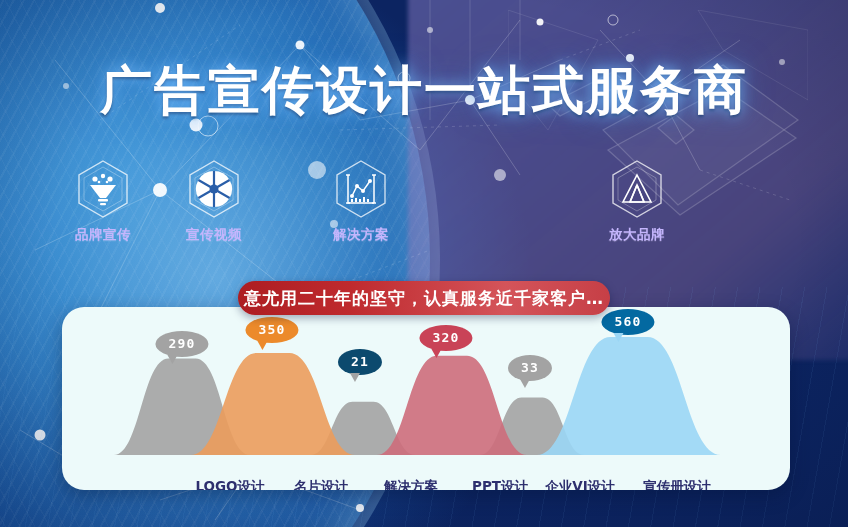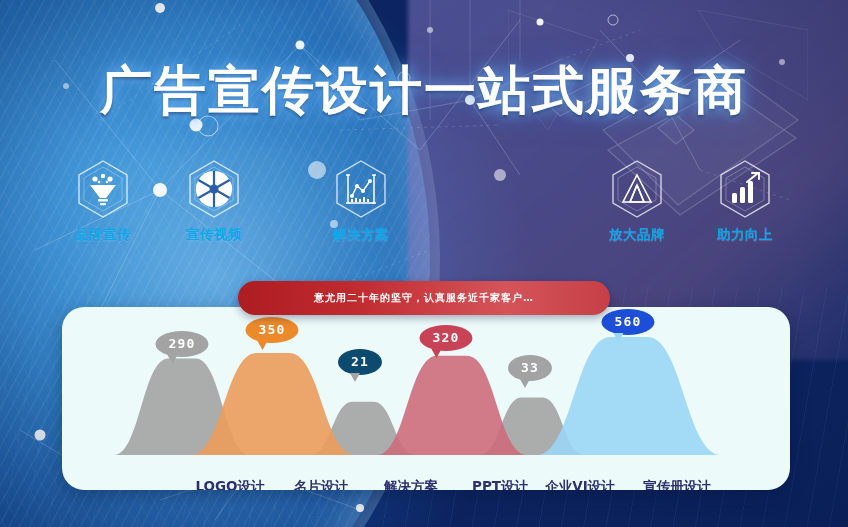--- a/index.html
+++ b/index.html
@@ -101,40 +101,40 @@
   }
   .hexwrap {
     position: relative;
     width: 62px; height: 62px;
     margin: 0 auto 6px auto;
   }
   .hexwrap svg { display:block; }
   .feature-label {
     font-size: 13.5px;
     font-weight: bold;
-    color: #0ea5e9;
+    color: #c4b5fd;
     letter-spacing: 0.5px;
     text-shadow: 0 1px 1px rgba(255,255,255,0.18);
     font-family: "DejaVu Sans", "Liberation Sans", sans-serif;
   }
 
   
   .pill {
     position: absolute;
     left: 238px; top: 281px;
     width: 372px; height: 34px;
     border-radius: 17px;
     background: linear-gradient(90deg, #ad1d22 0%, #bf2a2e 30%, #d4545a 72%, #c63f46 100%);
     box-shadow: 0 3px 8px rgba(10,20,60,0.35);
     display: flex; align-items: center; justify-content: center;
     z-index: 6;
   }
   .pill-text {
     color: #ffffff;
-    font-size: 10px;
+    font-size: 17px;
     font-weight: bold;
     letter-spacing: 1px;
     font-family: "DejaVu Sans", "Liberation Sans", sans-serif;
   }
 
   
   .panel {
     position: absolute;
     left: 62px; top: 307px;
     width: 728px; height: 183px;
@@ -337,38 +337,20 @@
           <g stroke="#ffffff" stroke-width="1.6" fill="none">
             <polygon points="31,17 45,44 17,44"></polygon>
             <polygon points="31,27 38,44 24,44"></polygon>
             <path d="M24,44 L31,27 M38,44 L31,27"></path>
           </g>
         </svg>
       </div>
       <div class="feature-label">放大品牌</div>
     </div>
 
-    <div class="feature" style="left:697px">
-      <div class="hexwrap">
-        <svg width="62" height="62" viewBox="0 0 62 62">
-          <polygon points="31,3 55,17 55,45 31,59 7,45 7,17" fill="none" stroke="rgba(255,255,255,0.75)" stroke-width="1.4"></polygon>
-          <polygon points="31,9 50,20 50,42 31,53 12,42 12,20" fill="none" stroke="rgba(255,255,255,0.28)" stroke-width="1"></polygon>
-          <g fill="#ffffff">
-            <rect x="18" y="35" width="5" height="10" rx="1.5"></rect>
-            <rect x="26" y="29" width="5" height="16" rx="1.5"></rect>
-            <rect x="34" y="23" width="5" height="22" rx="1.5"></rect>
-          </g>
-          <g stroke="#ffffff" stroke-width="2" fill="none" stroke-linecap="round">
-            <path d="M33,24 L44,15"></path>
-            <path d="M38,15 L45,15 L45,21"></path>
-          </g>
-        </svg>
-      </div>
-      <div class="feature-label">助力向上</div>
-    </div>
 
   </div>
 
   <div class="pill">
     <span class="pill-text">意尤用二十年的坚守，认真服务近千家客户…</span>
   </div>
 
   <div class="panel">
 
     <svg class="chart-svg" width="728" height="183" viewBox="0 0 728 183">
@@ -397,21 +379,21 @@
     </div>
     <div class="bubble" style="left:384px; top:18px;">
       <div class="bubble-body" style="background:#c94357">320</div>
       <div class="bubble-tail" style="border-top-color:#c94357"></div>
     </div>
     <div class="bubble" style="left:468px; top:48px;">
       <div class="bubble-body" style="background:#a3a3a3">33</div>
       <div class="bubble-tail" style="border-top-color:#a3a3a3"></div>
     </div>
     <div class="bubble" style="left:566px; top:2px;">
-      <div class="bubble-body" style="background:#1d4ed8">560</div>
+      <div class="bubble-body" style="background:#0369a1">560</div>
       <div class="bubble-tail" style="border-top-color:#9ad6f5"></div>
     </div>
 
     <div class="cat-labels">
       <div class="cat" style="left:120px">LOGO设计</div>
       <div class="cat" style="left:211px">名片设计</div>
       <div class="cat" style="left:301px">解决方案</div>
       <div class="cat" style="left:390px">PPT设计</div>
       <div class="cat" style="left:470px">企业VI设计</div>
       <div class="cat" style="left:567px">宣传册设计</div>

